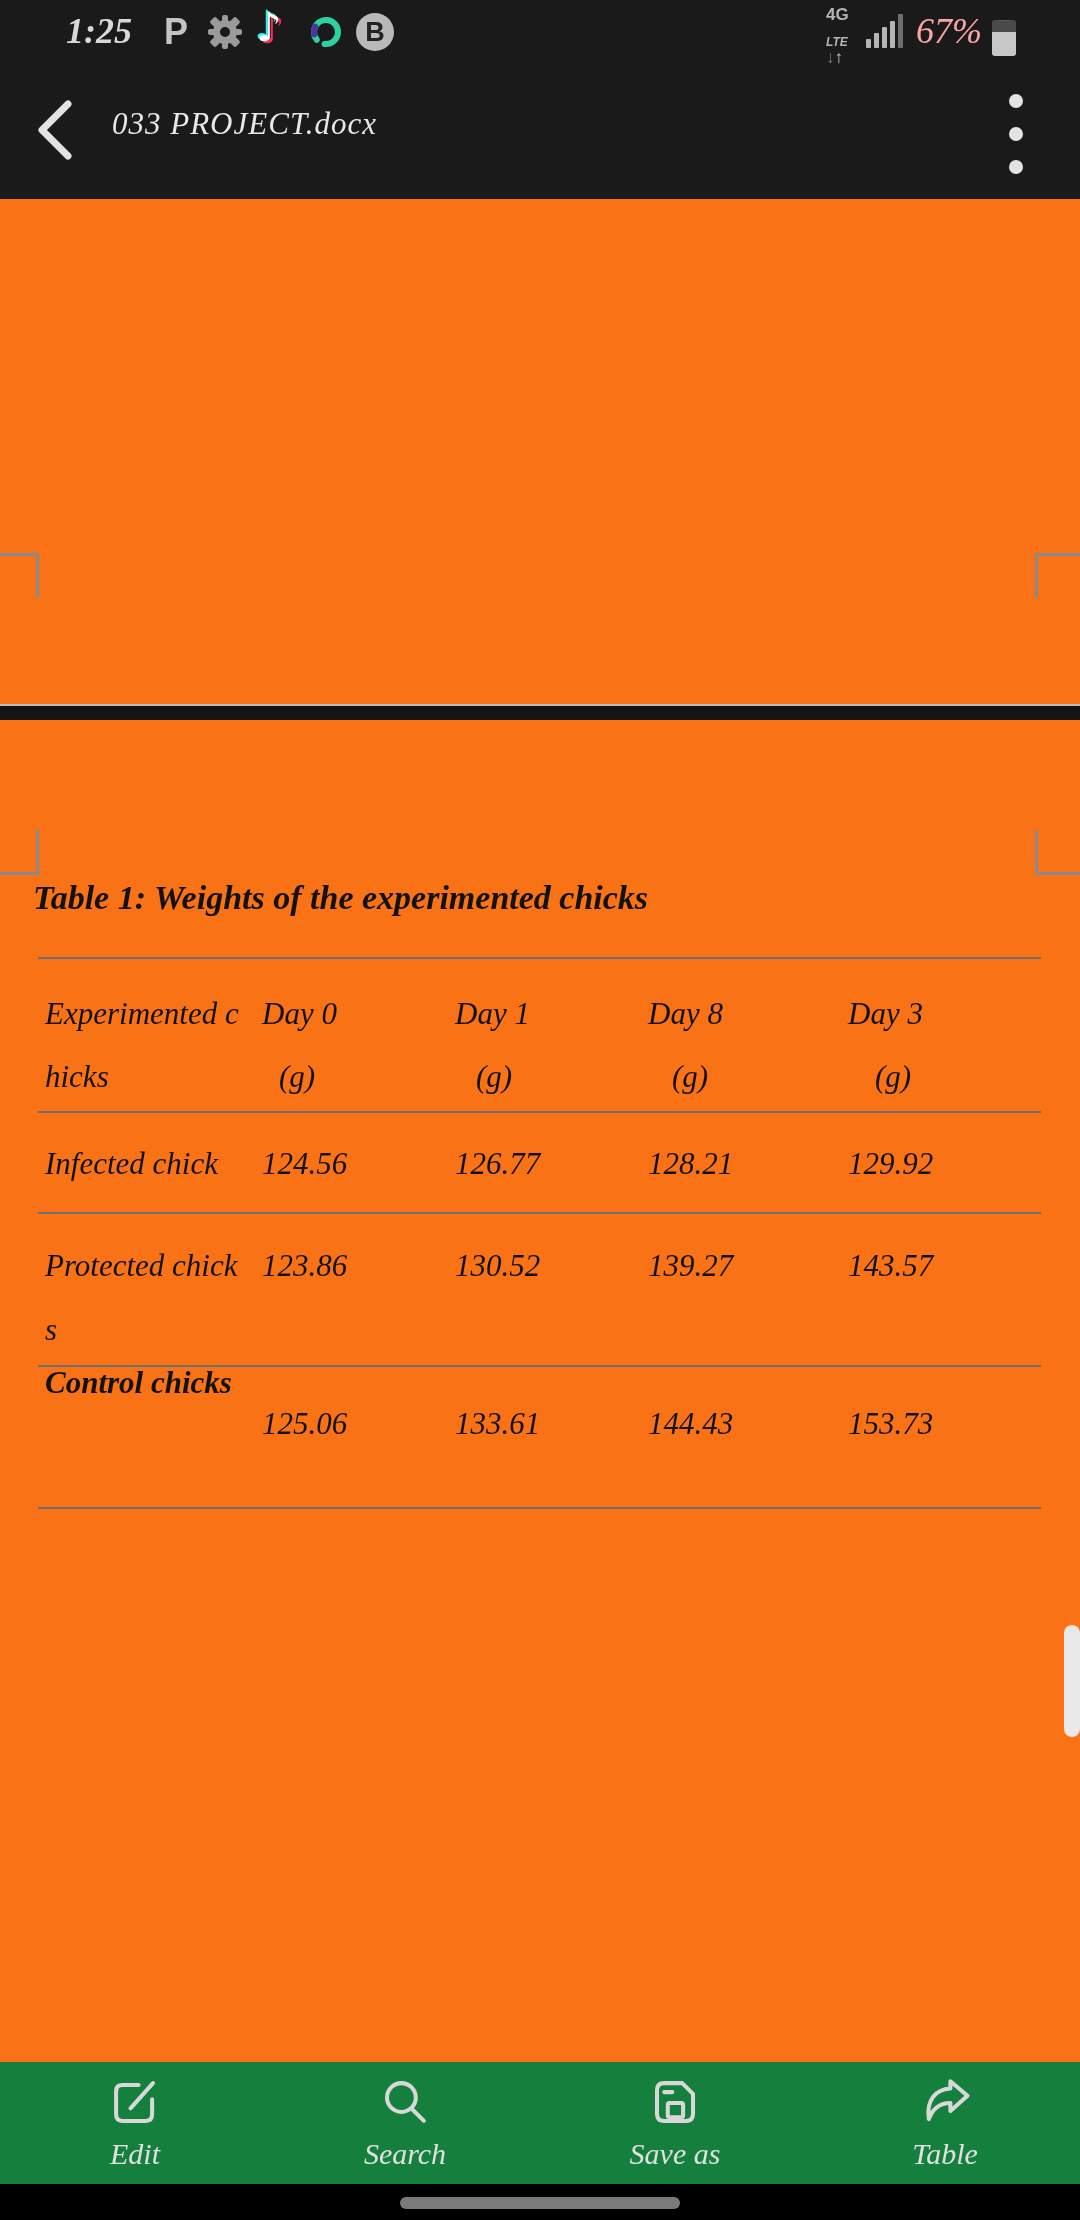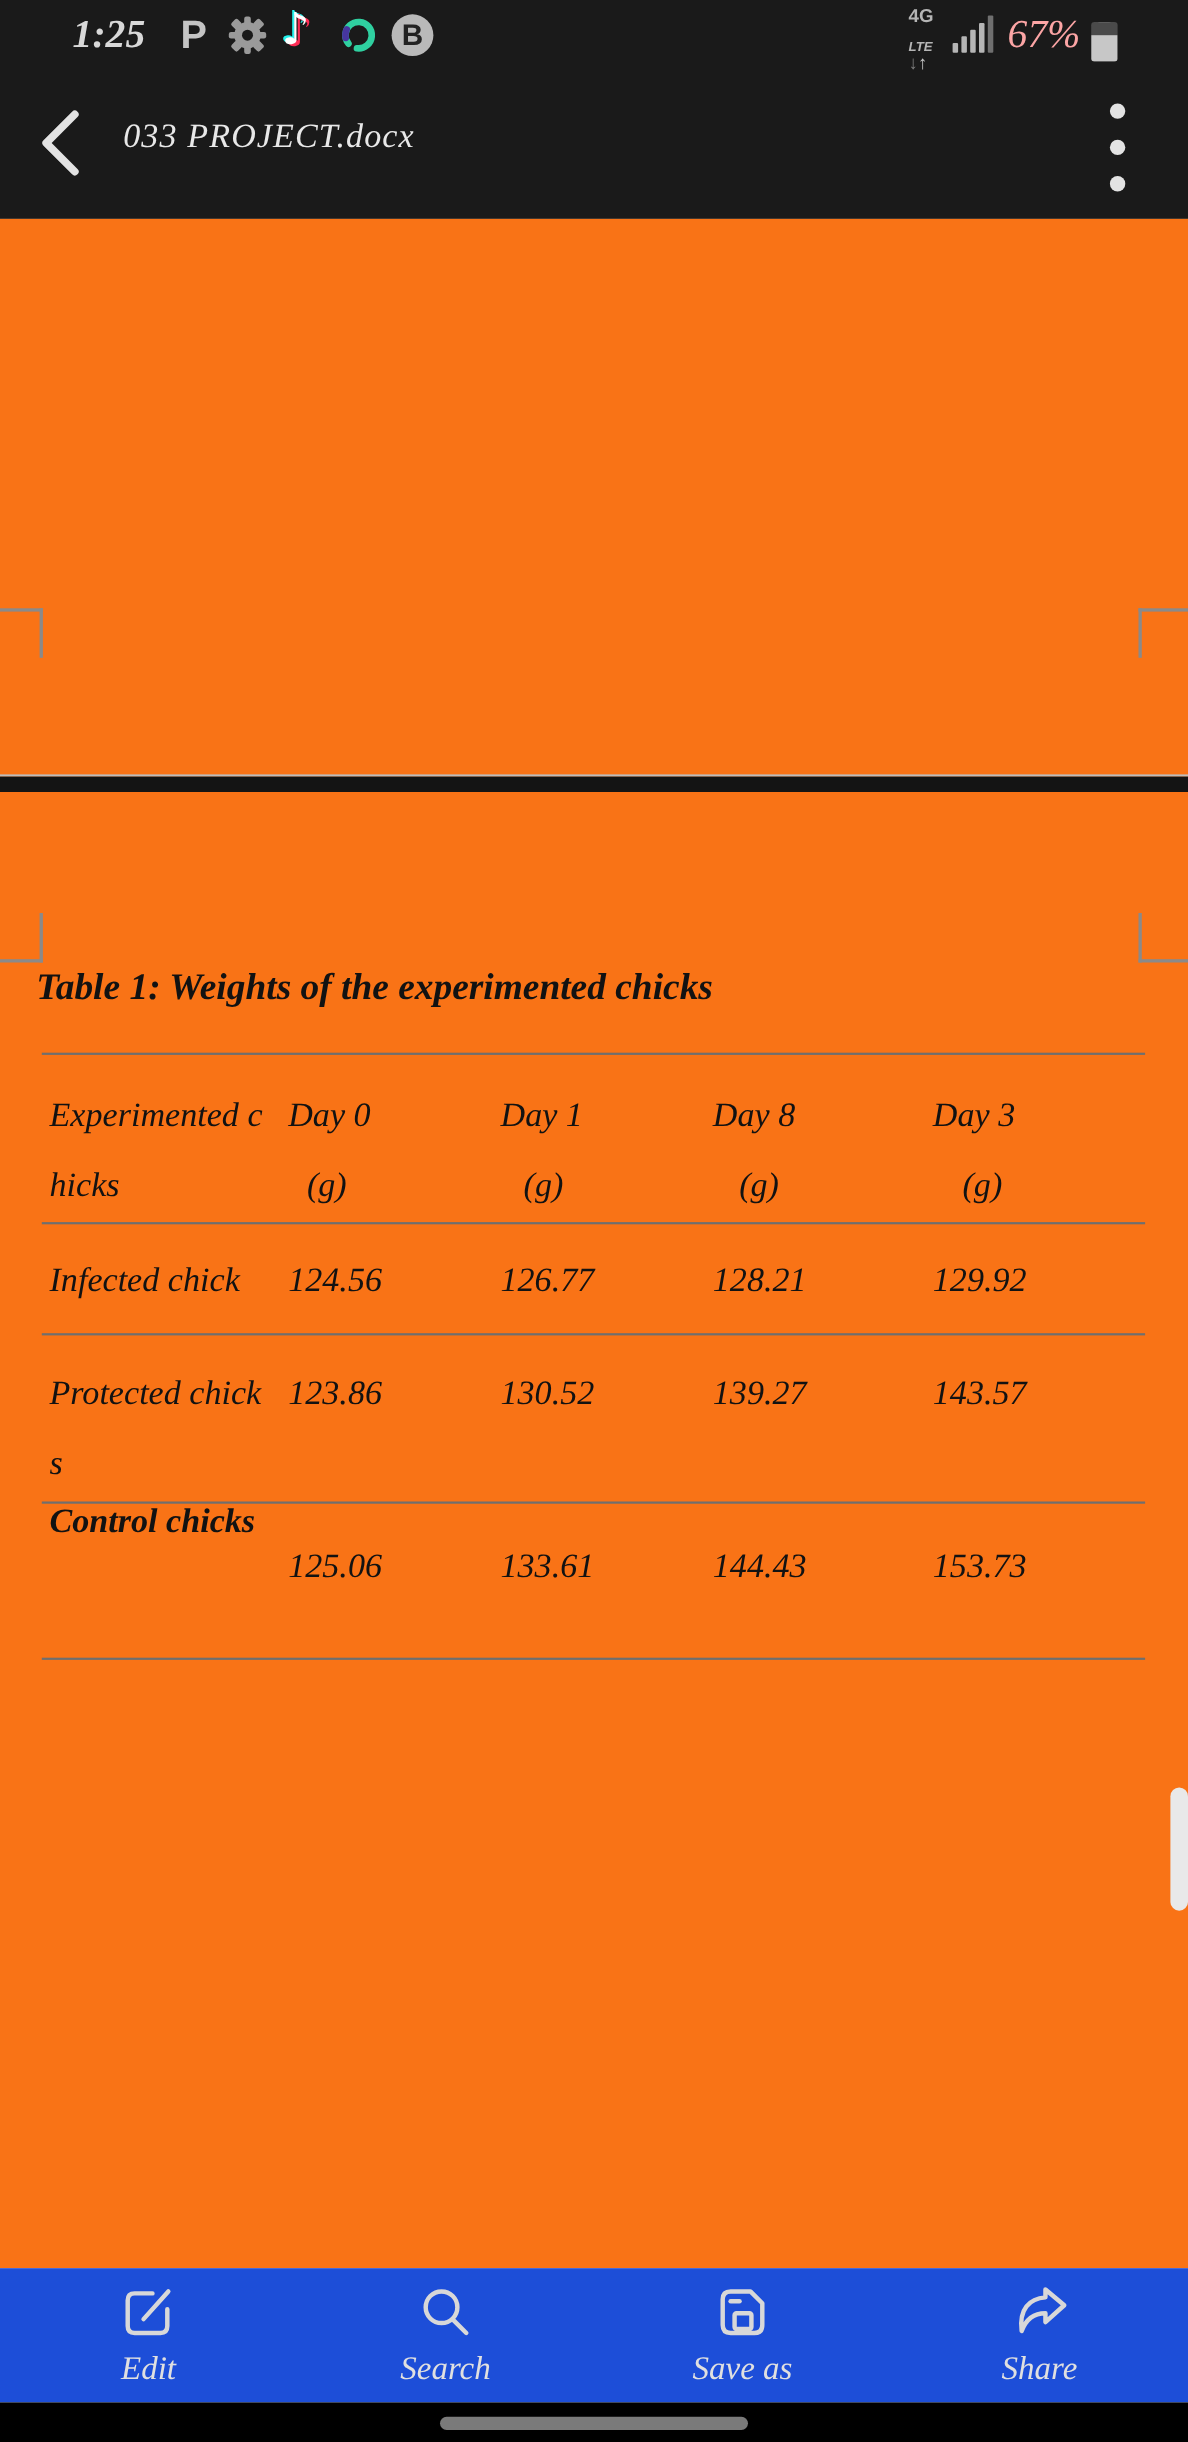--- a/index.html
+++ b/index.html
@@ -43,21 +43,21 @@
   .c-tr{left:1035px;top:354px;width:45px;height:42px;border-top:3px solid #8a8a8a;border-left:3px solid #8a8a8a;}
   .c-bl{left:0;top:631px;width:36px;height:42px;border-bottom:3px solid #8a8a8a;border-right:3px solid #8a8a8a;}
   .c-br{left:1035px;top:631px;width:45px;height:42px;border-bottom:3px solid #8a8a8a;border-left:3px solid #8a8a8a;}
   .pb-hairline{position:absolute;left:0;top:505px;width:1080px;height:2px;background:#bdbdbd;}
   .pb-bar{position:absolute;left:0;top:507px;width:1080px;height:14px;background:#141414;}
   .caption{position:absolute;left:33px;top:680px;font-size:34px;font-weight:600;font-style:italic;letter-spacing:0px;}
   .tline{position:absolute;left:38px;width:1003px;height:2px;background:#6f6f6f;}
   .cell{position:absolute;font-size:31px;font-style:italic;white-space:nowrap;}
   .scroll-thumb{position:absolute;left:1064px;top:1426px;width:16px;height:112px;background:#e9e9e9;border-radius:8px;}
   
-  .toolbar{position:absolute;left:0;top:2062px;width:1080px;height:122px;background:#1d4ed8;display:flex;}
+  .toolbar{position:absolute;left:0;top:2062px;width:1080px;height:122px;background:#15803d;display:flex;}
   .tb-item{flex:1;display:flex;flex-direction:column;align-items:center;justify-content:center;gap:8px;color:#e0e0e0;}
   .tb-label{font-size:30px;font-style:italic;}
   .nav-strip{position:absolute;left:0;top:2184px;width:1080px;height:36px;background:#000;}
   .gesture{position:absolute;left:400px;top:13px;width:280px;height:12px;border-radius:6px;background:#7a7a7a;}
   svg{display:block;}
 </style>
 </head>
 <body>
 
 <div class="screen">
@@ -232,21 +232,21 @@
       </span>
       <span class="tb-label">Save as</span>
     </div>
 
     <div class="tb-item">
       <span>
         <svg width="54" height="54" viewBox="0 0 60 60">
           <path d="M36 7 L55 23 L36 40 L36 31 C 24 31 16 38 12 49 C 9 27 20 16 36 15 Z" fill="none" stroke="#d8d8d8" stroke-width="4.5" stroke-linejoin="round"></path>
         </svg>
       </span>
-      <span class="tb-label">Share</span>
+      <span class="tb-label">Table</span>
     </div>
   </div>
 
   <div class="nav-strip">
     <div class="gesture"></div>
   </div>
 
 </div>
 
 </body></html>

